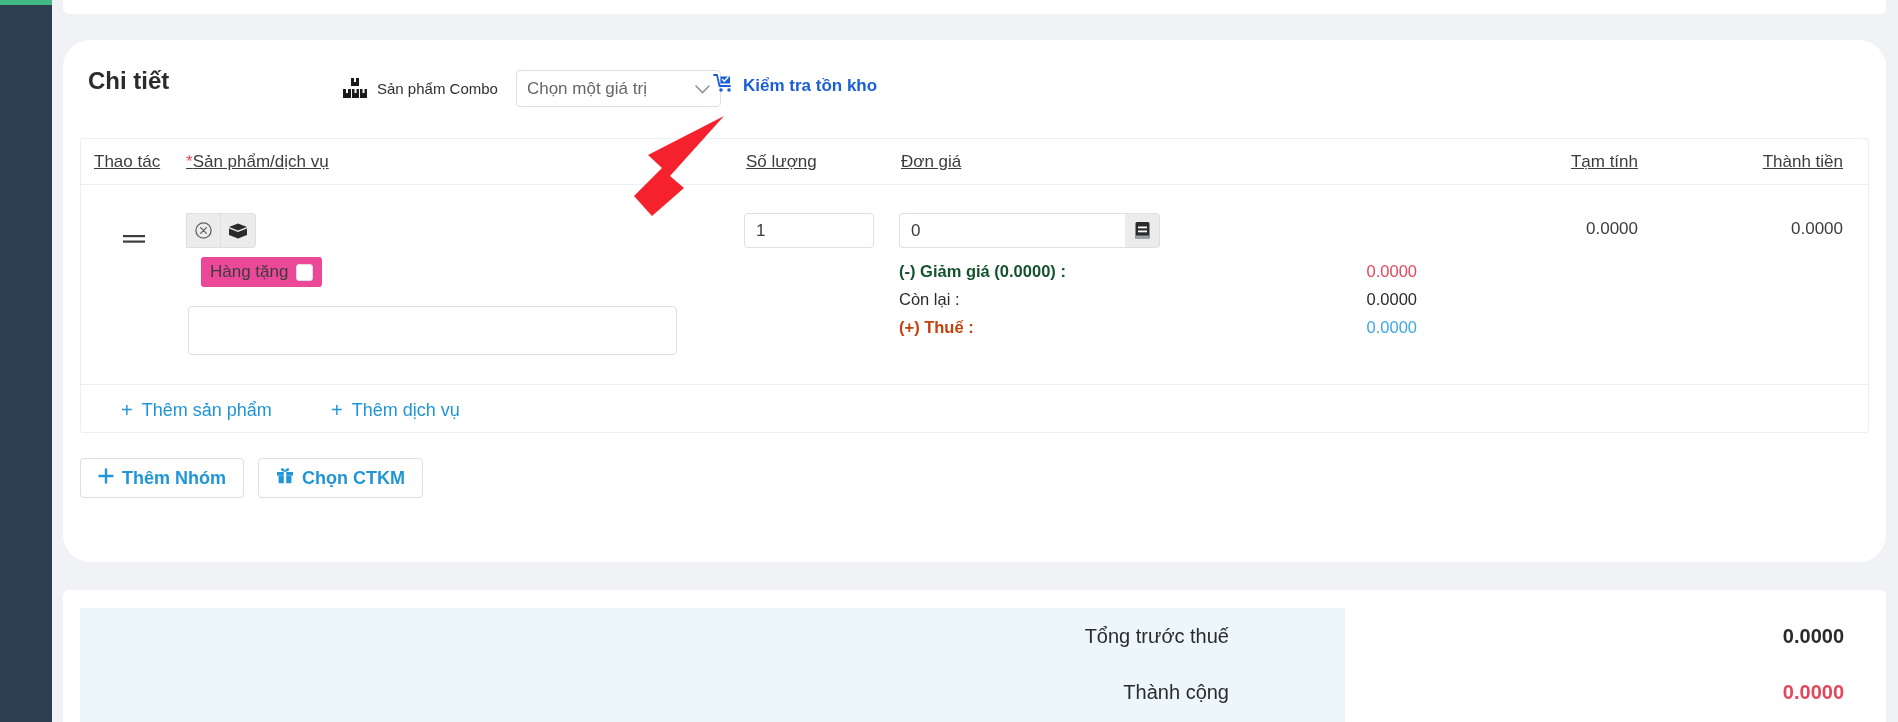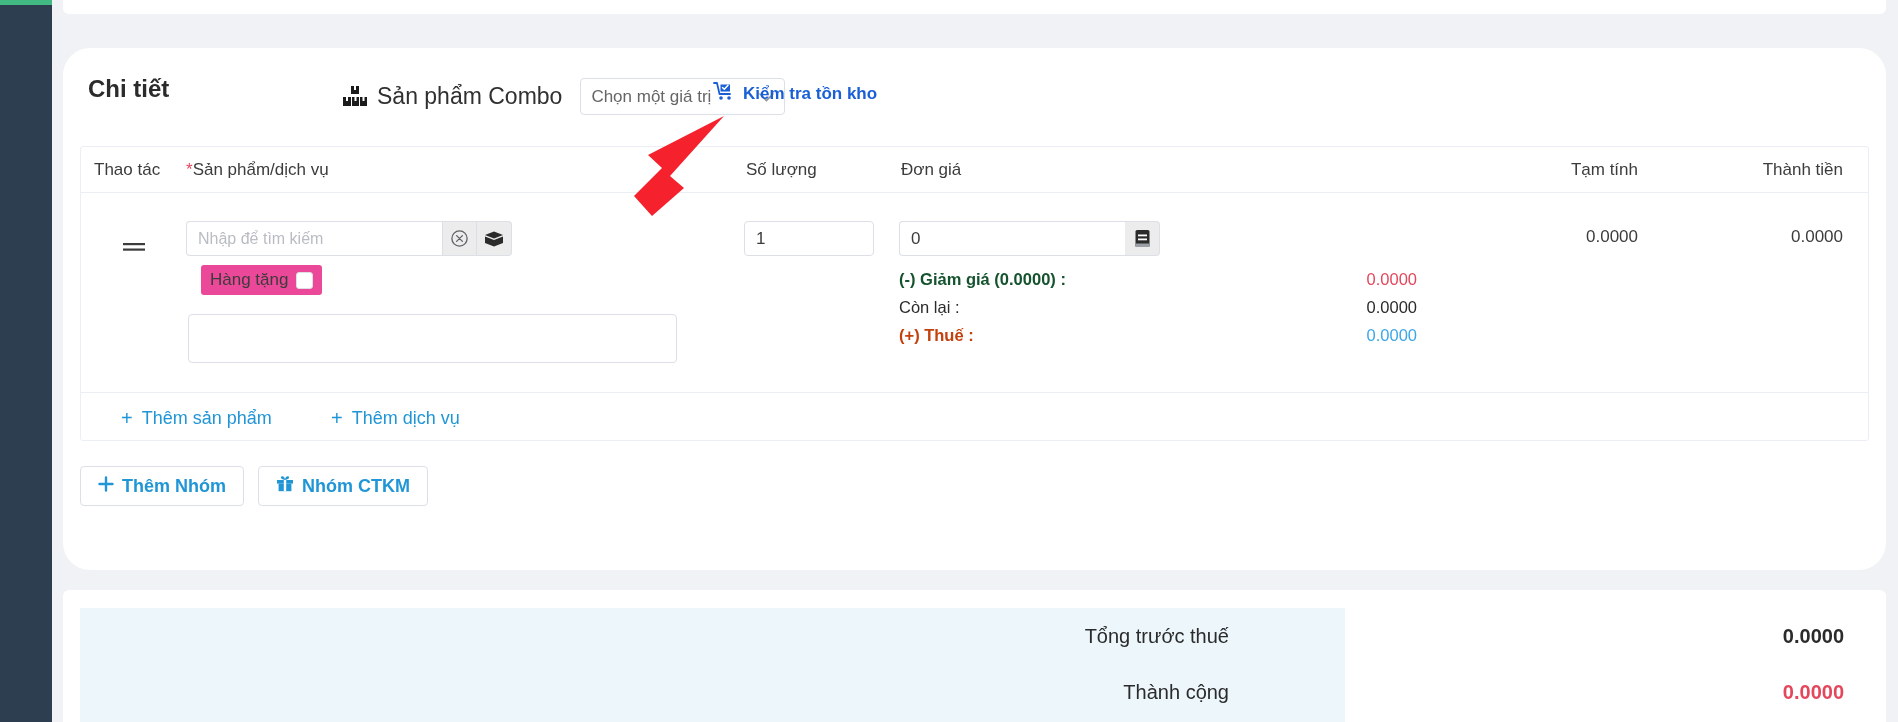--- a/index.html
+++ b/index.html
@@ -37,38 +37,38 @@
     width: 1823px; height: 26px;
     background: #ffffff;
     border-radius: 0 0 6px 6px;
   }
 
   .card {
     position: absolute;
     background: #ffffff;
     border-radius: 6px;
   }
-  .card-main { left: 11px; top: 48px; width: 1823px; height: 522px; border-radius: 27px; }
+  .card-main { left: 11px; top: 40px; width: 1823px; height: 522px; border-radius: 27px; }
   .card-total { left: 11px; top: 590px; width: 1823px; height: 160px; }
 
   
   .detail-header {
     position: absolute; left: 0; top: 0;
     width: 100%; height: 90px;
   }
   .detail-title {
     position: absolute; left: 25px; top: 27px;
     font-size: 24px; font-weight: bold; color: #2b2b2b;
   }
   .combo-group {
     position: absolute; left: 280px; top: 30px;
     display: flex; align-items: center; gap: 10px;
   }
   .combo-icon { display: flex; align-items: flex-end; }
-  .combo-label { font-size: 23px; color: #303030; white-space: nowrap; }
+  .combo-label { font-size: 15px; color: #303030; white-space: nowrap; }
   .combo-select {
     margin-left: 8px;
     width: 205px; height: 37px;
     border: 1px solid #dcdfe6; border-radius: 4px;
     background: #fff;
     display: flex; align-items: center;
     padding: 0 10px;
     justify-content: space-between;
   }
   .combo-select-text { font-size: 17px; color: #666; }
@@ -86,21 +86,21 @@
     position: absolute; left: 17px; top: 98px;
     width: 1789px; height: 295px;
     border: 1px solid #ebeef5; border-radius: 3px;
   }
   .thead {
     position: relative; height: 46px;
     border-bottom: 1px solid #ebeef5;
   }
   .th {
     position: absolute; top: 13px;
-    font-size: 17px; color: #3c3c3c;
+    font-size: 17px; color: #3c3c3c; text-decoration: underline;
   }
   .th-thao-tac { left: 13px; }
   .th-sanpham  { left: 105px; }
   .req-star { color: #e4475c; }
   .th-soluong { left: 665px; }
   .th-dongia  { left: 820px; }
   .th-tamtinh { right: 230px; }
   .th-thanhtien { right: 25px; }
 
   .tbody { position: relative; height: 200px; border-bottom: 1px solid #ebeef5; }
@@ -327,21 +327,20 @@
         <div class="tbody">
 
           <div class="drag-handle">
             <svg width="22" height="12" viewBox="0 0 22 12">
               <rect x="0" y="2" width="22" height="2.2" fill="#3c3c3c"></rect>
               <rect x="0" y="7.5" width="22" height="2.2" fill="#3c3c3c"></rect>
             </svg>
           </div>
 
           <div class="search-group">
-            <input class="search-input" value="" placeholder="Nhập để tìm kiếm" style="">
             <div class="icon-btn">
               <svg width="19" height="19" viewBox="0 0 19 19">
                 <circle cx="9.5" cy="9.5" r="7.6" stroke="#606266" stroke-width="1.3" fill="none"></circle>
                 <path d="M6.6 6.6 L12.4 12.4 M12.4 6.6 L6.6 12.4" stroke="#606266" stroke-width="1.3" stroke-linecap="round"></path>
               </svg>
             </div>
             <div class="icon-btn last">
               <svg width="20" height="18" viewBox="0 0 20 18">
                 <path d="M1 5 L10 1.5 L19 5 L10 8.5 Z" fill="#2b2b2b"></path>
                 <path d="M1 6.5 L1 13 L10 16.5 L19 13 L19 6.5 L10 10 Z" fill="#2b2b2b"></path>
@@ -413,21 +412,21 @@
         <div class="btn">
           <span>
             <svg width="18" height="17" viewBox="0 0 18 17">
               <rect x="1" y="5" width="16" height="3.6" fill="#2196d6"></rect>
               <rect x="2.6" y="8.6" width="12.8" height="7.6" fill="#2196d6"></rect>
               <rect x="7.8" y="5" width="2.4" height="11.2" fill="#ffffff"></rect>
               <path d="M9 5 C9 2.5 7 0.6 5.4 1.6 C4 2.5 5.6 4.6 9 5 Z" fill="#2196d6"></path>
               <path d="M9 5 C9 2.5 11 0.6 12.6 1.6 C14 2.5 12.4 4.6 9 5 Z" fill="#2196d6"></path>
             </svg>
           </span>
-          <span>Nhóm CTKM</span>
+          <span>Chọn CTKM</span>
         </div>
       </div>
     </div>
 
     <div class="card card-total">
       <div class="total-inner">
         <div class="total-white-mask"></div>
         <div class="total-row">
           <span class="total-label">Tổng trước thuế</span>
           <span class="total-value tv-dark">0.0000</span>

